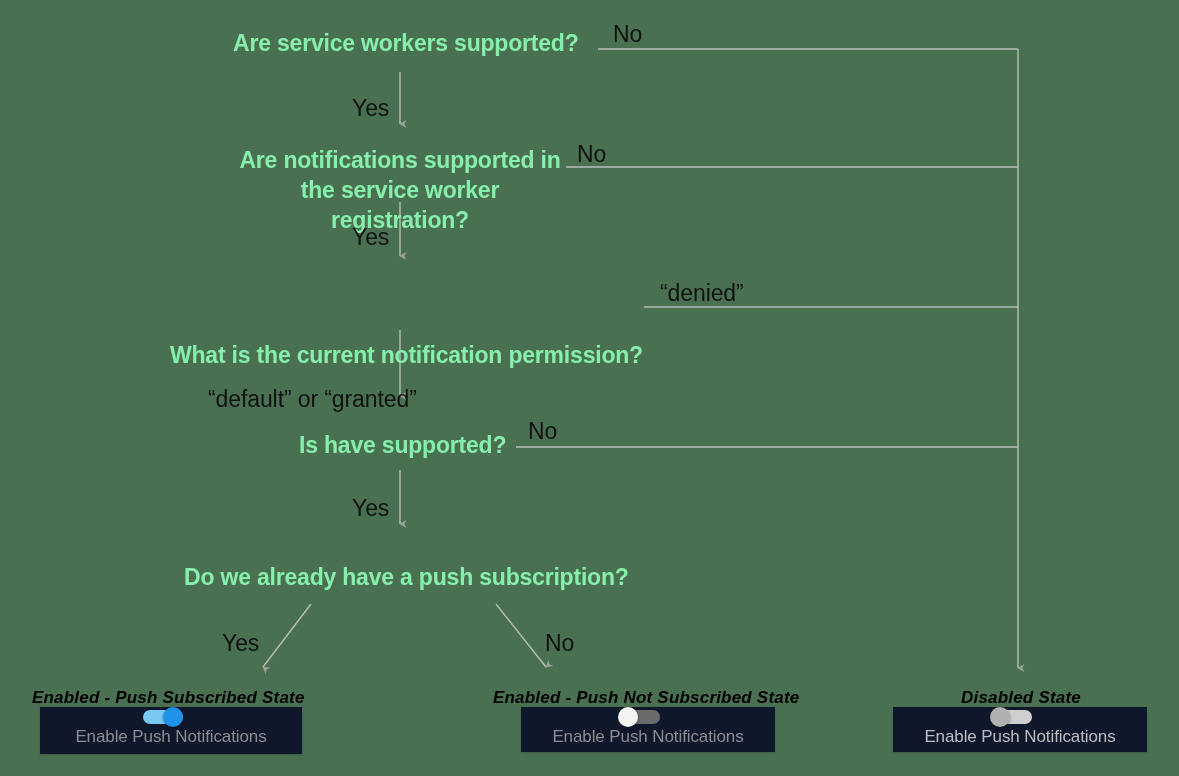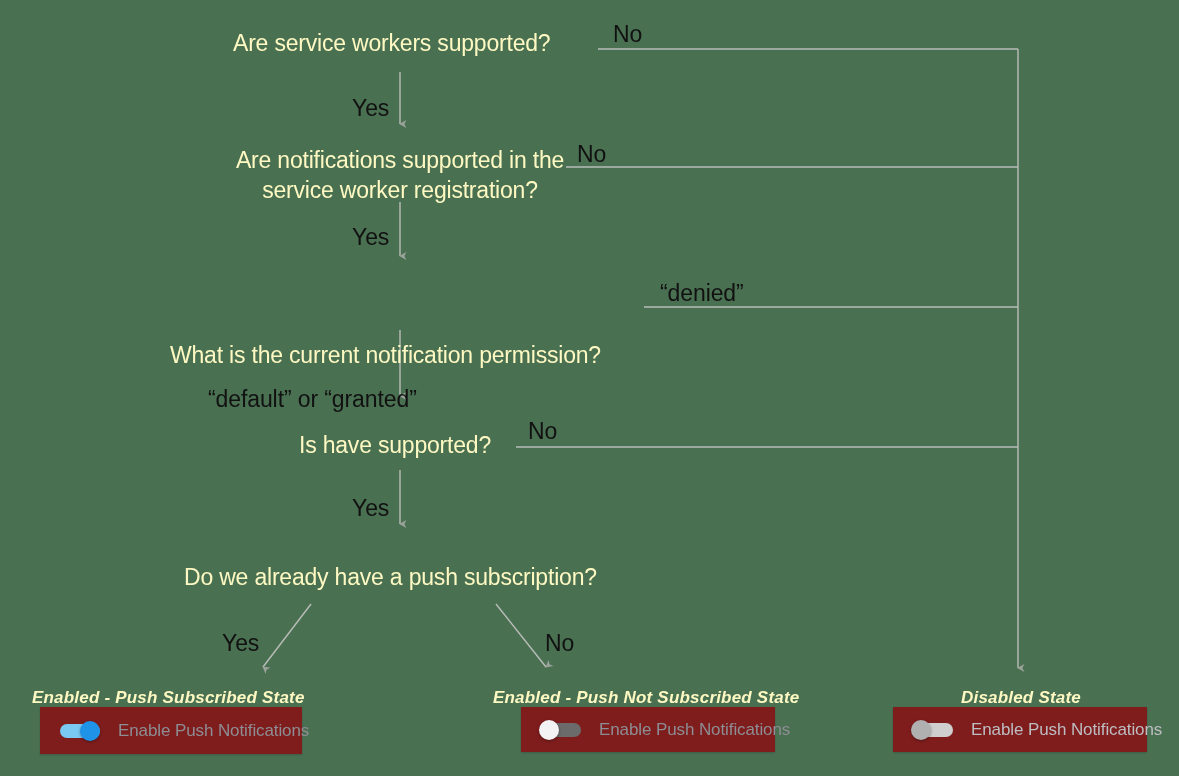--- a/index.html
+++ b/index.html
@@ -21,57 +21,58 @@
   svg.connectors {
     position: absolute;
     left: 0;
     top: 0;
     width: 1179px;
     height: 776px;
     pointer-events: none;
   }
   .node-text {
     position: absolute;
-    color: #fef9c3;
+    color: #86efac;
     font-size: 23px;
-    font-weight: 400;
+    font-weight: 700;
     line-height: 30px;
     white-space: nowrap;
     letter-spacing: -0.2px;
   }
   .node-text.two-line {
     white-space: normal;
     text-align: center;
     width: 330px;
   }
   .edge-label {
     position: absolute;
     color: #111111;
     font-size: 23px;
     font-weight: 400;
     white-space: nowrap;
     letter-spacing: -0.1px;
   }
   .state-label {
     position: absolute;
-    color: #fef9c3;
+    color: #000000;
     font-size: 17px;
     font-style: italic;
     font-weight: 700;
     white-space: nowrap;
     letter-spacing: 0.2px;
   }
   .toggle-card {
     position: absolute;
-    background: #7f1d1d;
+    background: #0f172a;
     display: flex;
     align-items: center;
     box-sizing: border-box;
     padding: 0 18px;
     box-shadow: 0 1px 2px rgba(0,0,0,0.18);
+    flex-direction: column;
   }
   .switch {
     position: relative;
     width: 44px;
     height: 20px;
     flex: 0 0 auto;
     margin-right: 16px;
   }
   .switch .track {
     position: absolute;

